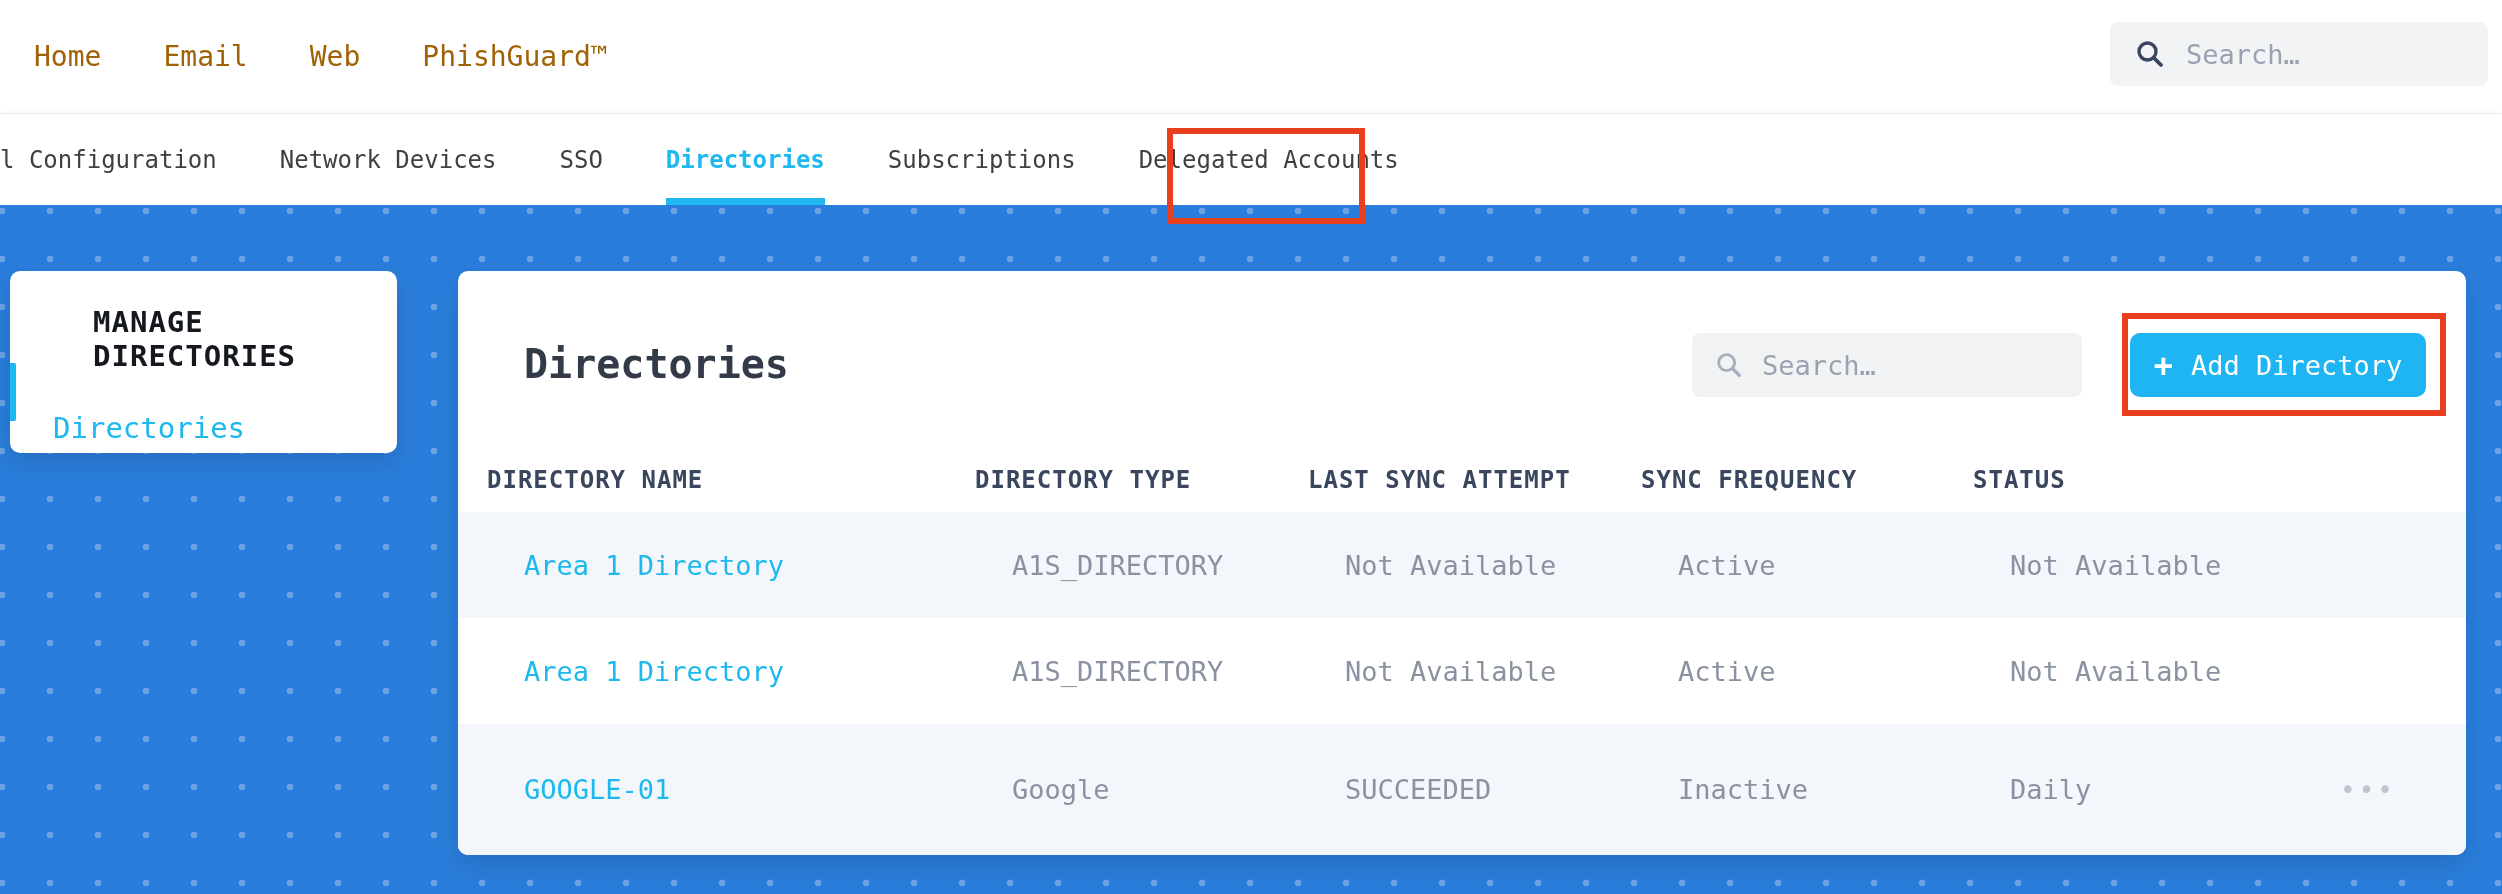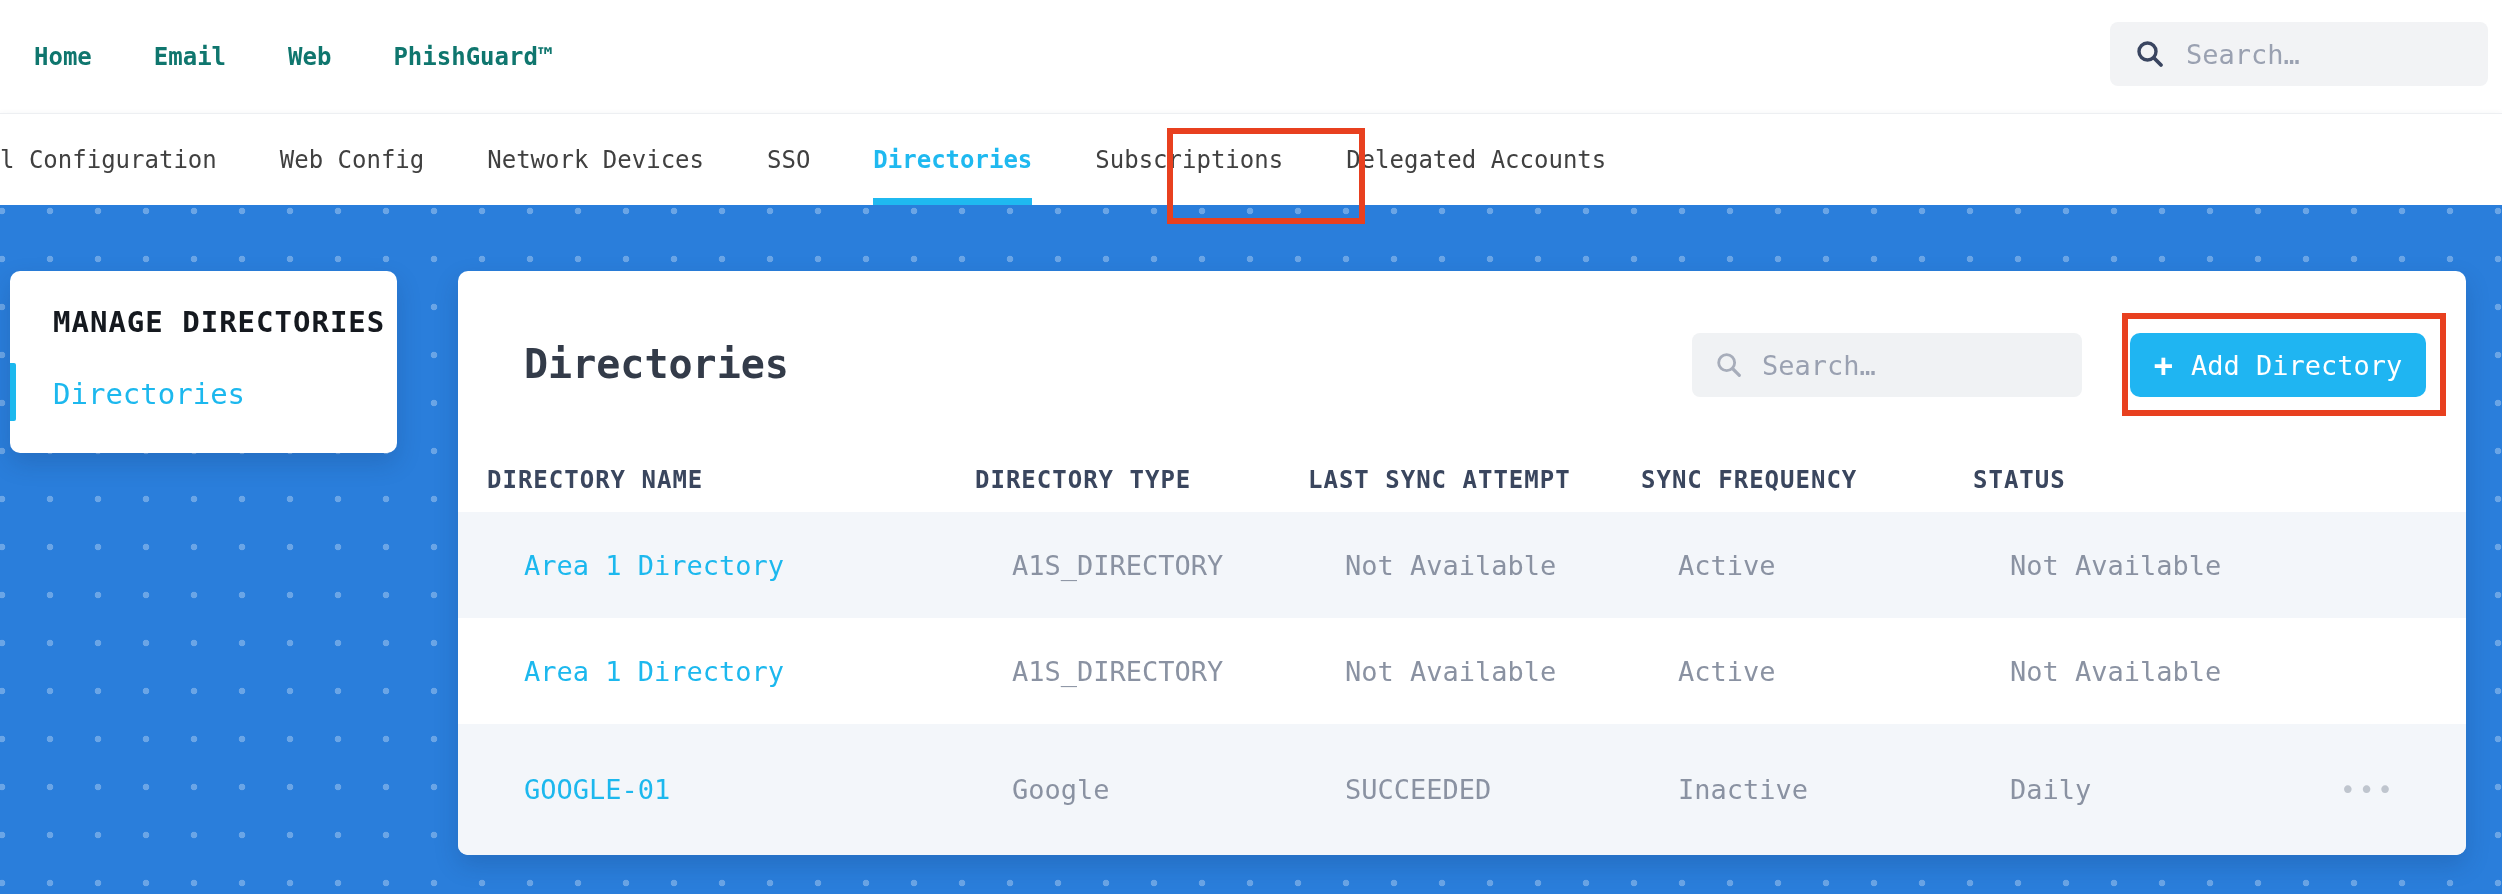--- a/index.html
+++ b/index.html
@@ -10,21 +10,21 @@
     position:relative;
   }
 
   
   .topbar{
     position:absolute; left:0; top:0; width:2502px; height:113px;
     background:#ffffff; display:flex; align-items:center;
   }
   .topnav{ display:flex; gap:62px; padding-left:34px; }
   .topnav .nav-item{
-    font-size:24px; color:#0f766e; cursor:pointer; white-space:nowrap;font-weight:bold;
+    font-size:28px; color:#a16207; cursor:pointer; white-space:nowrap;
   }
   .top-search{
     position:absolute; right:14px; top:22px; width:378px; height:64px;
     background:#F2F3F5; border-radius:8px; display:flex; align-items:center;
     padding:0 24px; gap:20px;
   }
   .top-search svg{ flex:0 0 auto; }
   .top-search input{
     border:none; outline:none; background:transparent; width:100%;
     font-family:inherit; font-size:27px; color:#5d6678;
@@ -57,21 +57,21 @@
     background-position:26px 30px;
   }
 
   
   .side-card{
     position:absolute; left:10px; top:66px; width:387px; height:182px;
     background:#ffffff; border-radius:10px;
     box-shadow:0 10px 24px rgba(15,40,80,.18);
     padding:34px 0 0 43px;
   }
-  .side-title{ font-size:29px; font-weight:bold; color:#15191F; letter-spacing:1px; }
+  .side-title{ font-size:29px; font-weight:bold; color:#15191F; letter-spacing:1px;margin-left:40px; }
   .side-link{
     position:relative; margin-top:38px; font-size:29px; color:#1CB8EE; cursor:pointer;
     width:fit-content;
   }
   .side-active-bar{
     position:absolute; left:0; top:92px; width:6px; height:58px; background:#1CB8EE;
     border-radius:0 2px 2px 0;
   }
 
   
@@ -147,21 +147,20 @@
         <circle cx="13.5" cy="13.5" r="8.5" stroke="#3A4560" stroke-width="3.4"></circle>
         <line x1="20" y1="20" x2="27" y2="27" stroke="#3A4560" stroke-width="3.8" stroke-linecap="round"></line>
       </svg>
     </span>
     <input type="text" placeholder="Search…" style="">
   </div>
 </header>
 
 <nav class="tabbar">
   <span class="tab">l Configuration</span>
-  <span class="tab">Web Config</span>
   <span class="tab">Network Devices</span>
   <span class="tab">SSO</span>
   <span class="tab active">Directories</span>
   <span class="tab">Subscriptions</span>
   <span class="tab">Delegated Accounts</span>
 </nav>
 
 <section class="workspace">
 
   <aside class="side-card">

